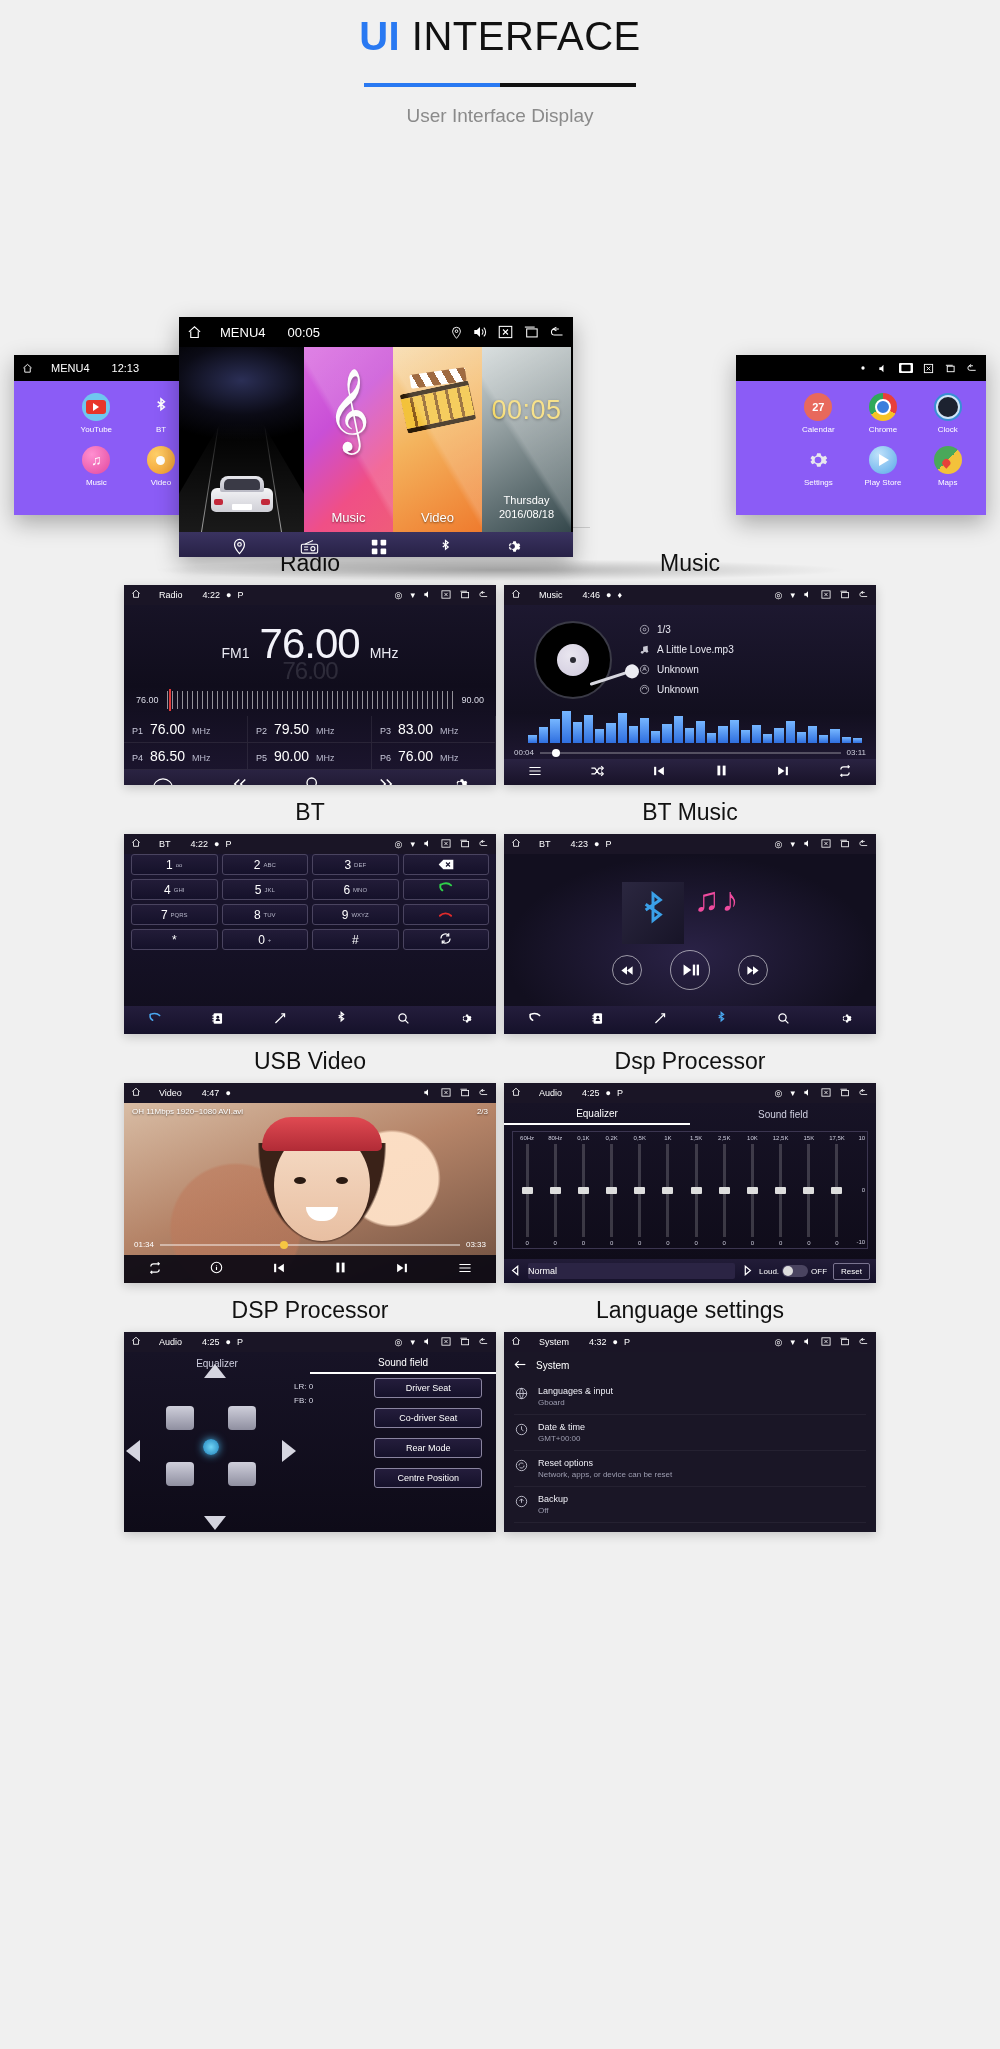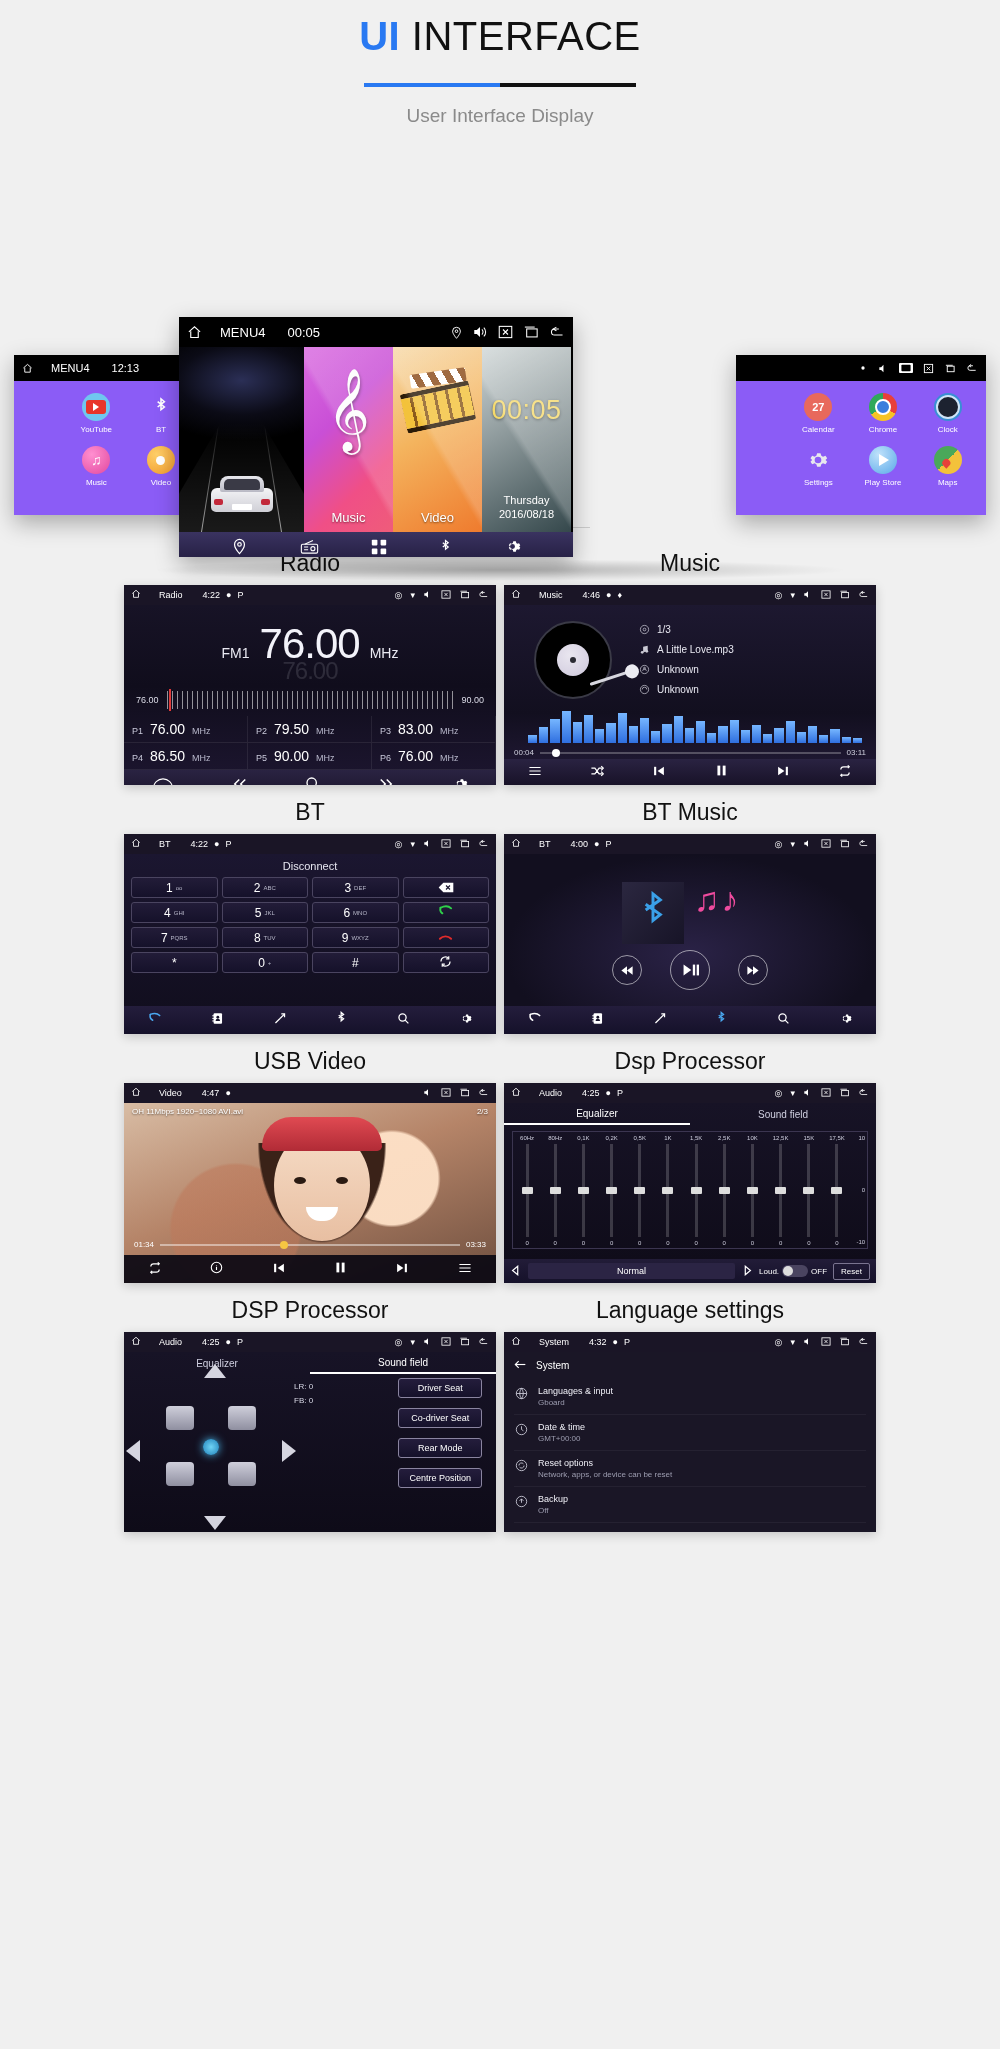--- a/index.html
+++ b/index.html
@@ -273,40 +273,40 @@
   .eqwrap{ margin:6px 8px 0; border:1px solid #3b3550; height:118px; position:relative; display:flex; }
   .eqcol{ flex:1; display:flex; flex-direction:column; align-items:center; justify-content:space-between; padding:3px 0 2px; }
   .eqcol .hz{ font-size:6px; color:#cdcddd; }
   .eqslot{ flex:1; width:3px; background:rgba(255,255,255,.18); position:relative; margin:3px 0; }
   .eqslot .knob{ position:absolute; left:-4px; top:46%; width:11px; height:7px; background:#ddd; border-radius:1px; }
   .eqcol .val{ font-size:6px; color:#cdcddd; }
   .eqscale{ width:16px; display:flex; flex-direction:column; justify-content:space-between; align-items:flex-end; padding:3px 2px; }
   .eqscale span{ font-size:6px; color:#cdcddd; }
   .dsp-foot{ position:absolute; left:0; right:0; bottom:0; height:24px; display:flex; align-items:center; gap:6px; padding:0 6px;
     background:linear-gradient(to bottom,#221c38,#15112a); color:#fff; font-size:9px; }
-  .dsp-foot .mode{ flex:1; text-align:center; background:#2b2444; border-radius:2px; padding:3px 0; }
+  .dsp-foot .mode{ flex:1; background:#2b2444; border-radius:2px; padding:3px 0; }
   .toggle{ display:flex; align-items:center; gap:3px; font-size:8px; }
   .toggle .sw{ width:26px; height:12px; border-radius:7px; background:#4a4460; position:relative; }
   .toggle .sw:after{ content:""; position:absolute; left:1px; top:1px; width:10px; height:10px; border-radius:50%; background:#ddd; }
   .resetbtn{ border:1px solid #7a7490; border-radius:2px; padding:3px 7px; font-size:8px; }
 
   
   .sf-body{ height:180px; background:linear-gradient(to bottom,#171326,#0e0b18); position:relative; }
   .sf-pad{ position:absolute; left:22px; top:30px; width:130px; height:130px; }
   .sf-seat{ position:absolute; width:28px; height:24px; background:linear-gradient(to bottom,#cfcfdb,#8f8fa0); border-radius:4px; }
   .sf-core{ position:absolute; left:50%; top:50%; transform:translate(-50%,-50%); width:16px; height:16px; border-radius:50%;
     background:radial-gradient(circle,#6fd4f5,#1f7fb8); box-shadow:0 0 8px #4ab6e8; }
   .arrow{ position:absolute; width:0; height:0; }
   .ar-up{ left:58px; top:-18px; border-left:11px solid transparent; border-right:11px solid transparent; border-bottom:14px solid #d5d5e0; }
   .ar-dn{ left:58px; bottom:-18px; border-left:11px solid transparent; border-right:11px solid transparent; border-top:14px solid #d5d5e0; }
   .ar-lf{ left:-20px; top:58px; border-top:11px solid transparent; border-bottom:11px solid transparent; border-right:14px solid #d5d5e0; }
   .ar-rt{ right:-20px; top:58px; border-top:11px solid transparent; border-bottom:11px solid transparent; border-left:14px solid #d5d5e0; }
   .sf-readout{ position:absolute; left:170px; top:28px; color:#d8d8e6; font-size:8px; line-height:14px; }
   .sf-btns{ position:absolute; right:14px; top:26px; display:flex; flex-direction:column; gap:10px; }
-  .sf-btn{ border:1px solid #8a84a0; border-radius:3px; padding:4px 10px; color:#fff; font-size:9px; text-align:center;
+  .sf-btn{ border:1px solid #8a84a0; border-radius:3px; padding:4px 22px; color:#fff; font-size:9px; text-align:center;
            background:linear-gradient(to bottom,#241d3c,#15112a); min-width:82px; }
 
   
   .lang-body{ height:180px; background:#1a1626; position:relative; }
   .lang-head{ display:flex; align-items:center; gap:10px; padding:7px 10px; color:#fff; font-size:10px; }
   .lang-list{ padding:0 10px; }
   .lang-item{ display:flex; align-items:flex-start; gap:10px; padding:7px 0; border-bottom:1px solid rgba(255,255,255,.05); }
   .lang-item .li-ic{ width:14px; height:14px; flex:0 0 14px; display:flex; align-items:center; justify-content:center; }
   .lang-item .li-t{ color:#efeff6; font-size:9px; }
   .lang-item .li-s{ color:#9d9db0; font-size:8px; margin-top:2px; }
@@ -851,21 +851,20 @@
                   <rect x="6" y="6" width="17" height="13"></rect>
                   <path d="M3 3h16"></path>
                 </svg></span>
             <span><svg width="11" height="9" viewBox="0 0 26 22" fill="none" stroke="#fff" stroke-width="2">
                   <path d="M22 16H9a5 5 0 010-10h7"></path>
                   <path d="M12 3L7 6l5 3"></path>
                 </svg></span>
           </span>
         </div>
         <div class="bt-body">
-          <div class="bt-status">Disconnect</div>
           <div class="keypad">
             <div class="key">
                 <span class="big">1</span>
                 <span class="sml">oo</span>
               </div>
             <div class="key">
                 <span class="big">2</span>
                 <span class="sml">ABC</span>
               </div>
             <div class="key">
@@ -965,21 +964,21 @@
 
     <div class="cell">
       <h3>BT Music</h3>
       <div class="unit">
         <div class="ubar">
           <span><svg width="10" height="10" viewBox="0 0 24 24" fill="none" stroke="#fff" stroke-width="2">
                 <path d="M3 11l9-8 9 8"></path>
                 <path d="M6 10v10h12V10"></path>
               </svg></span>
           <span class="t">BT</span>
-          <span class="c">4:00</span>
+          <span class="c">4:23</span>
           <span>●</span>
           <span>P</span>
           <span class="r">
             <span>◎</span>
             <span>▾</span>
             <span><svg width="10" height="9" viewBox="0 0 24 22" fill="#fff">
                   <path d="M3 8v6h4l5 5V3L7 8H3z"></path>
                 </svg></span>
             <span><svg width="10" height="9" viewBox="0 0 24 22" fill="none" stroke="#fff" stroke-width="2">
                   <rect x="2" y="2" width="20" height="18"></rect>

